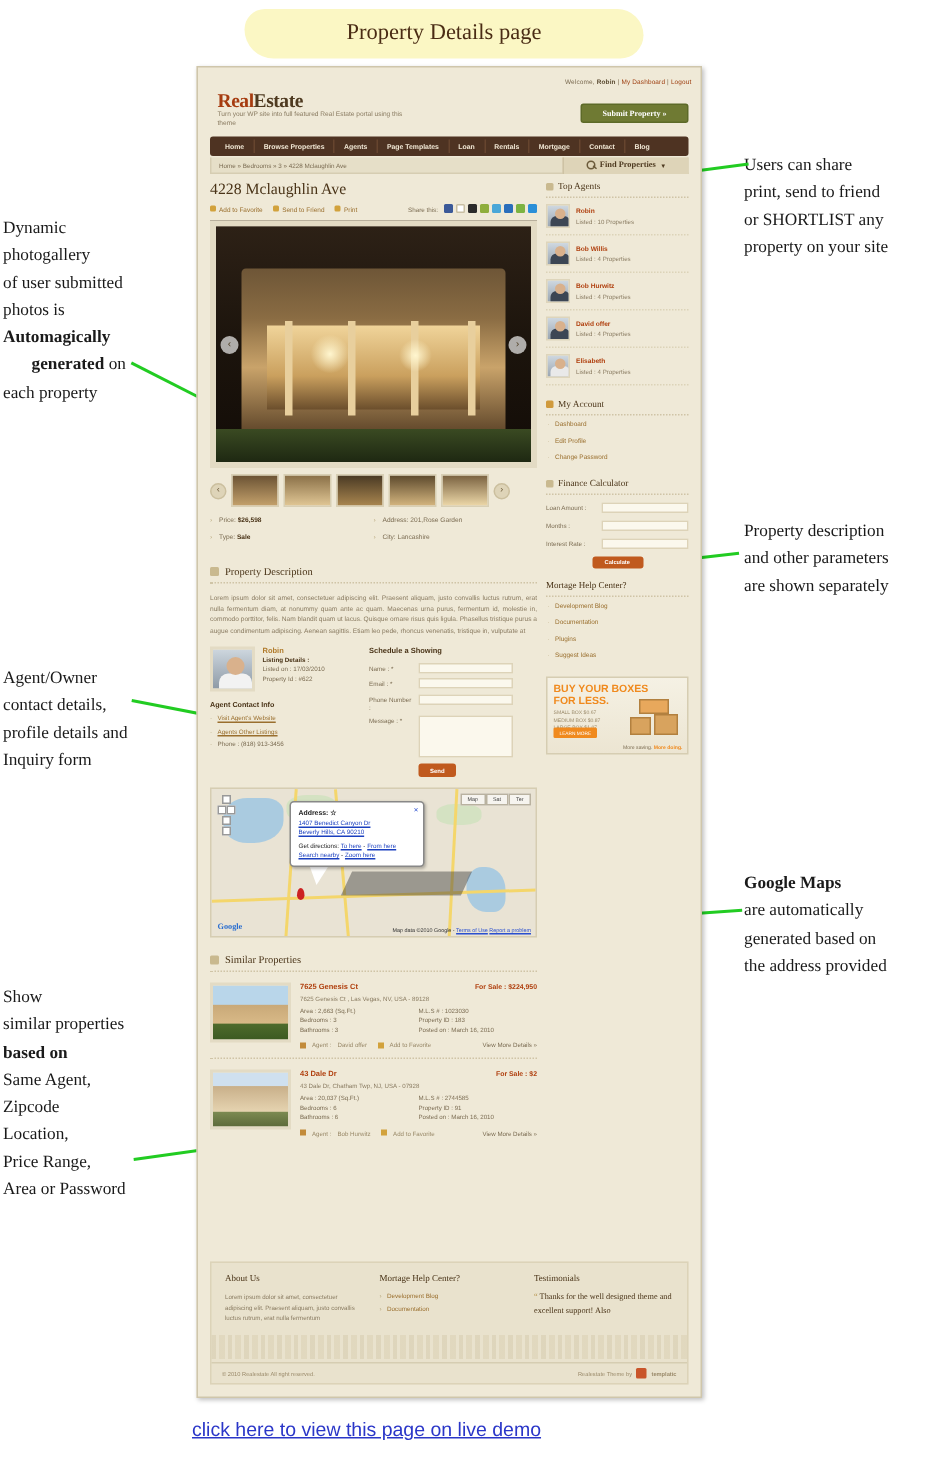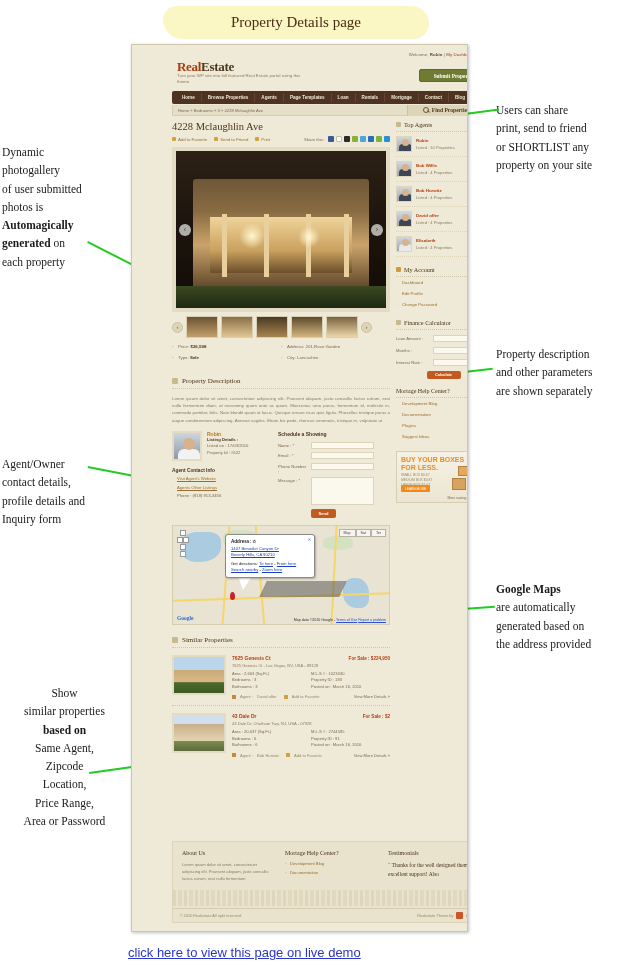--- a/index.html
+++ b/index.html
@@ -19,41 +19,41 @@
   .title-banner span{
     font-family:"Liberation Serif", serif; font-size:15px; color:#4a2c14;
   }
 
   
   .annot{
     position:absolute;
     font-family:"Liberation Serif", serif;
     font-size:11.5px; color:#1a1a1a; line-height:18.3px;
   }
-  .annot b{ font-weight:bold; }
+  .annot b{ font-weight:bold;margin-left:19px; }
   .annot-left{ left:2px; width:125px; }
   .annot-right{ left:496px; width:126px; }
 
   .arrow{ position:absolute; background:#22cc22; height:2px; transform-origin:0 0; }
 
   .demo-link{
     position:absolute; left:128px; top:945px;
     font-size:13px; color:#2a36c8;
     font-family:"Liberation Sans", sans-serif;
   }
 
   
   .page{
     position:absolute; left:131px; top:44px; width:337px; height:888px;
     background:#efe9d7;
     border:1px solid #cfc6ab;
     box-shadow:1px 1px 3px rgba(0,0,0,.25);
     overflow:hidden;
   }
-  .page-inner{ position:relative; width:100%; height:100%;margin-left:32px; }
+  .page-inner{ position:relative; width:100%; height:100%; }
   .welcome{
     position:absolute; right:6px; top:7px;
     font-size:4.3px; color:#7a6a50; letter-spacing:.1px;
   }
   .welcome b{ color:#5a4a30; }
   .welcome .lnk{ color:#9c3b0c; }
 
   
   .logo{
     position:absolute; left:13px; top:14px;
@@ -327,29 +327,29 @@
   <div>Dynamic</div>
   <div>photogallery</div>
   <div>of user submitted</div>
   <div>photos is</div>
   <div style="font-weight:bold">Automagically</div>
   <div><b>generated</b> on</div>
   <div>each property</div>
 </div>
 <div class="arrow" style="left:88px; top:241px; width:70px; transform:rotate(27deg);"></div>
 
-<div class="annot annot-left" style="top:455px;">
+<div class="annot annot-left" style="top:443px;">
   <div>Agent/Owner</div>
   <div>contact details,</div>
   <div>profile details and</div>
   <div>Inquiry form</div>
 </div>
 <div class="arrow" style="left:88px; top:466px; width:135px; transform:rotate(11deg);"></div>
 
-<div class="annot annot-left" style="top:684px;text-align:center;">
+<div class="annot annot-left" style="top:656px;">
   <div>Show</div>
   <div>similar properties</div>
   <div style="font-weight:bold">based on</div>
   <div>Same Agent,</div>
   <div>Zipcode</div>
   <div>Location,</div>
   <div>Price Range,</div>
   <div>Area or Password</div>
 </div>
 <div class="arrow" style="left:89px; top:772px; width:78px; transform:rotate(-8deg);"></div>

